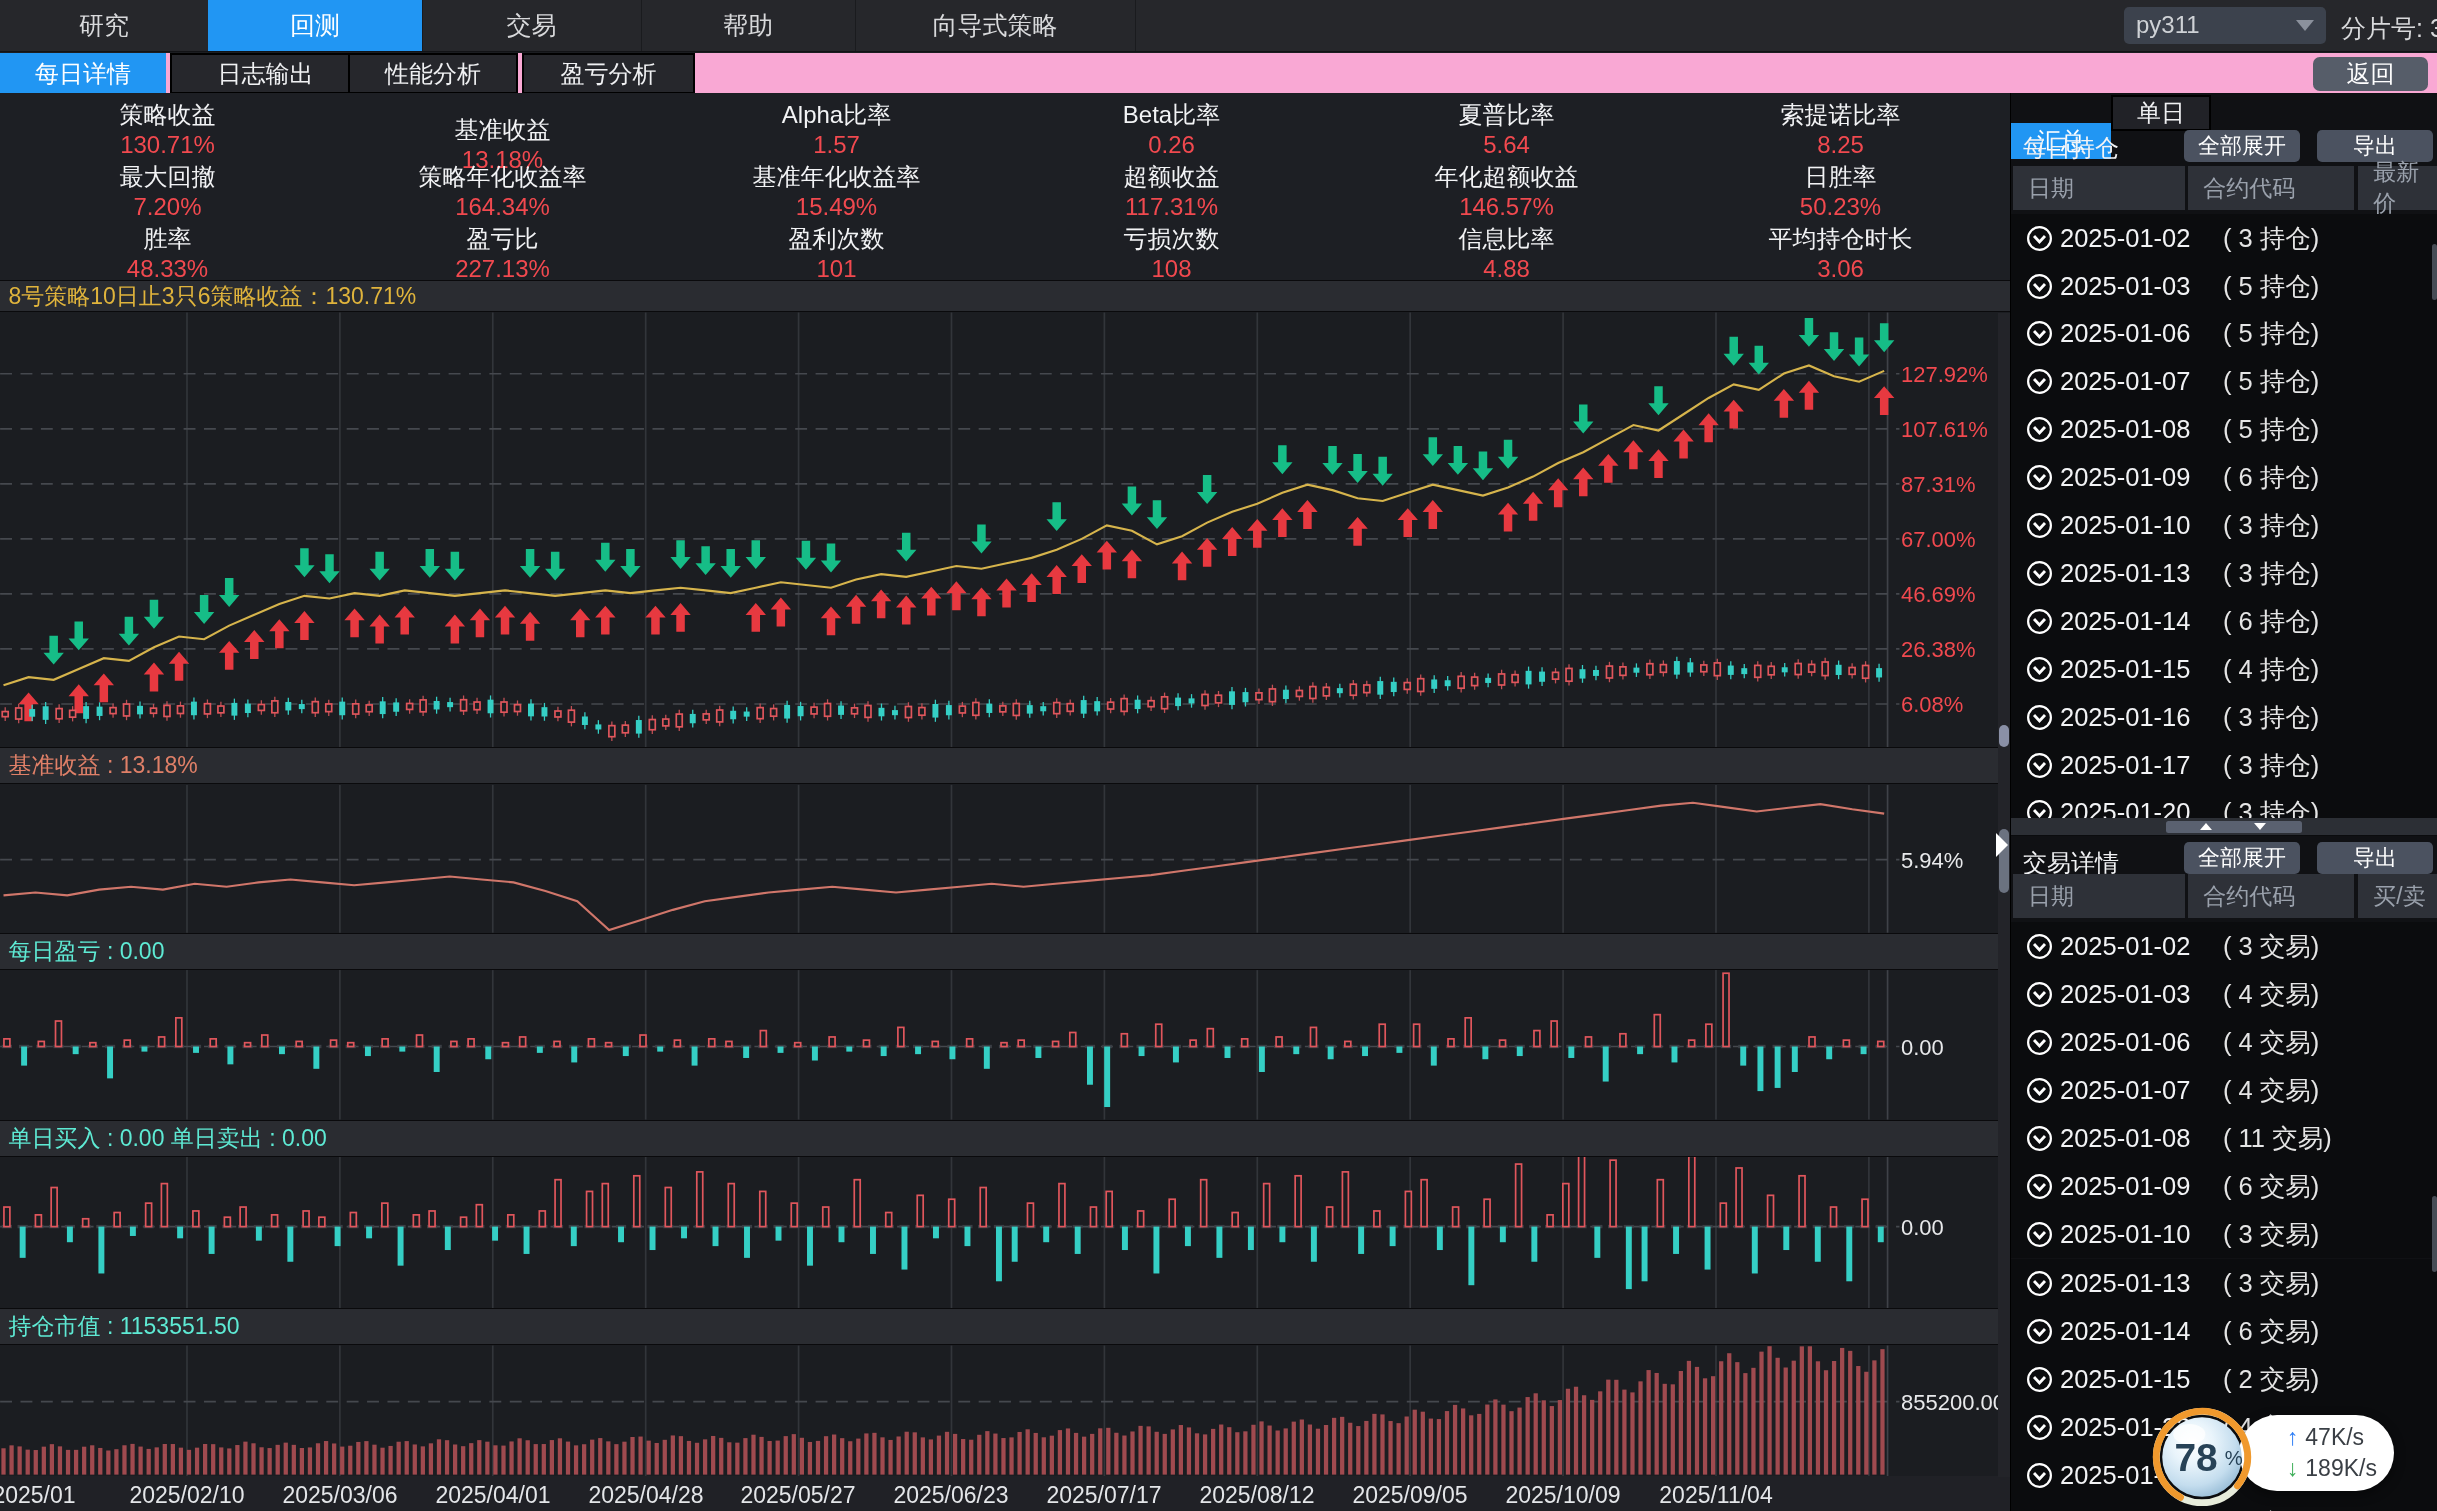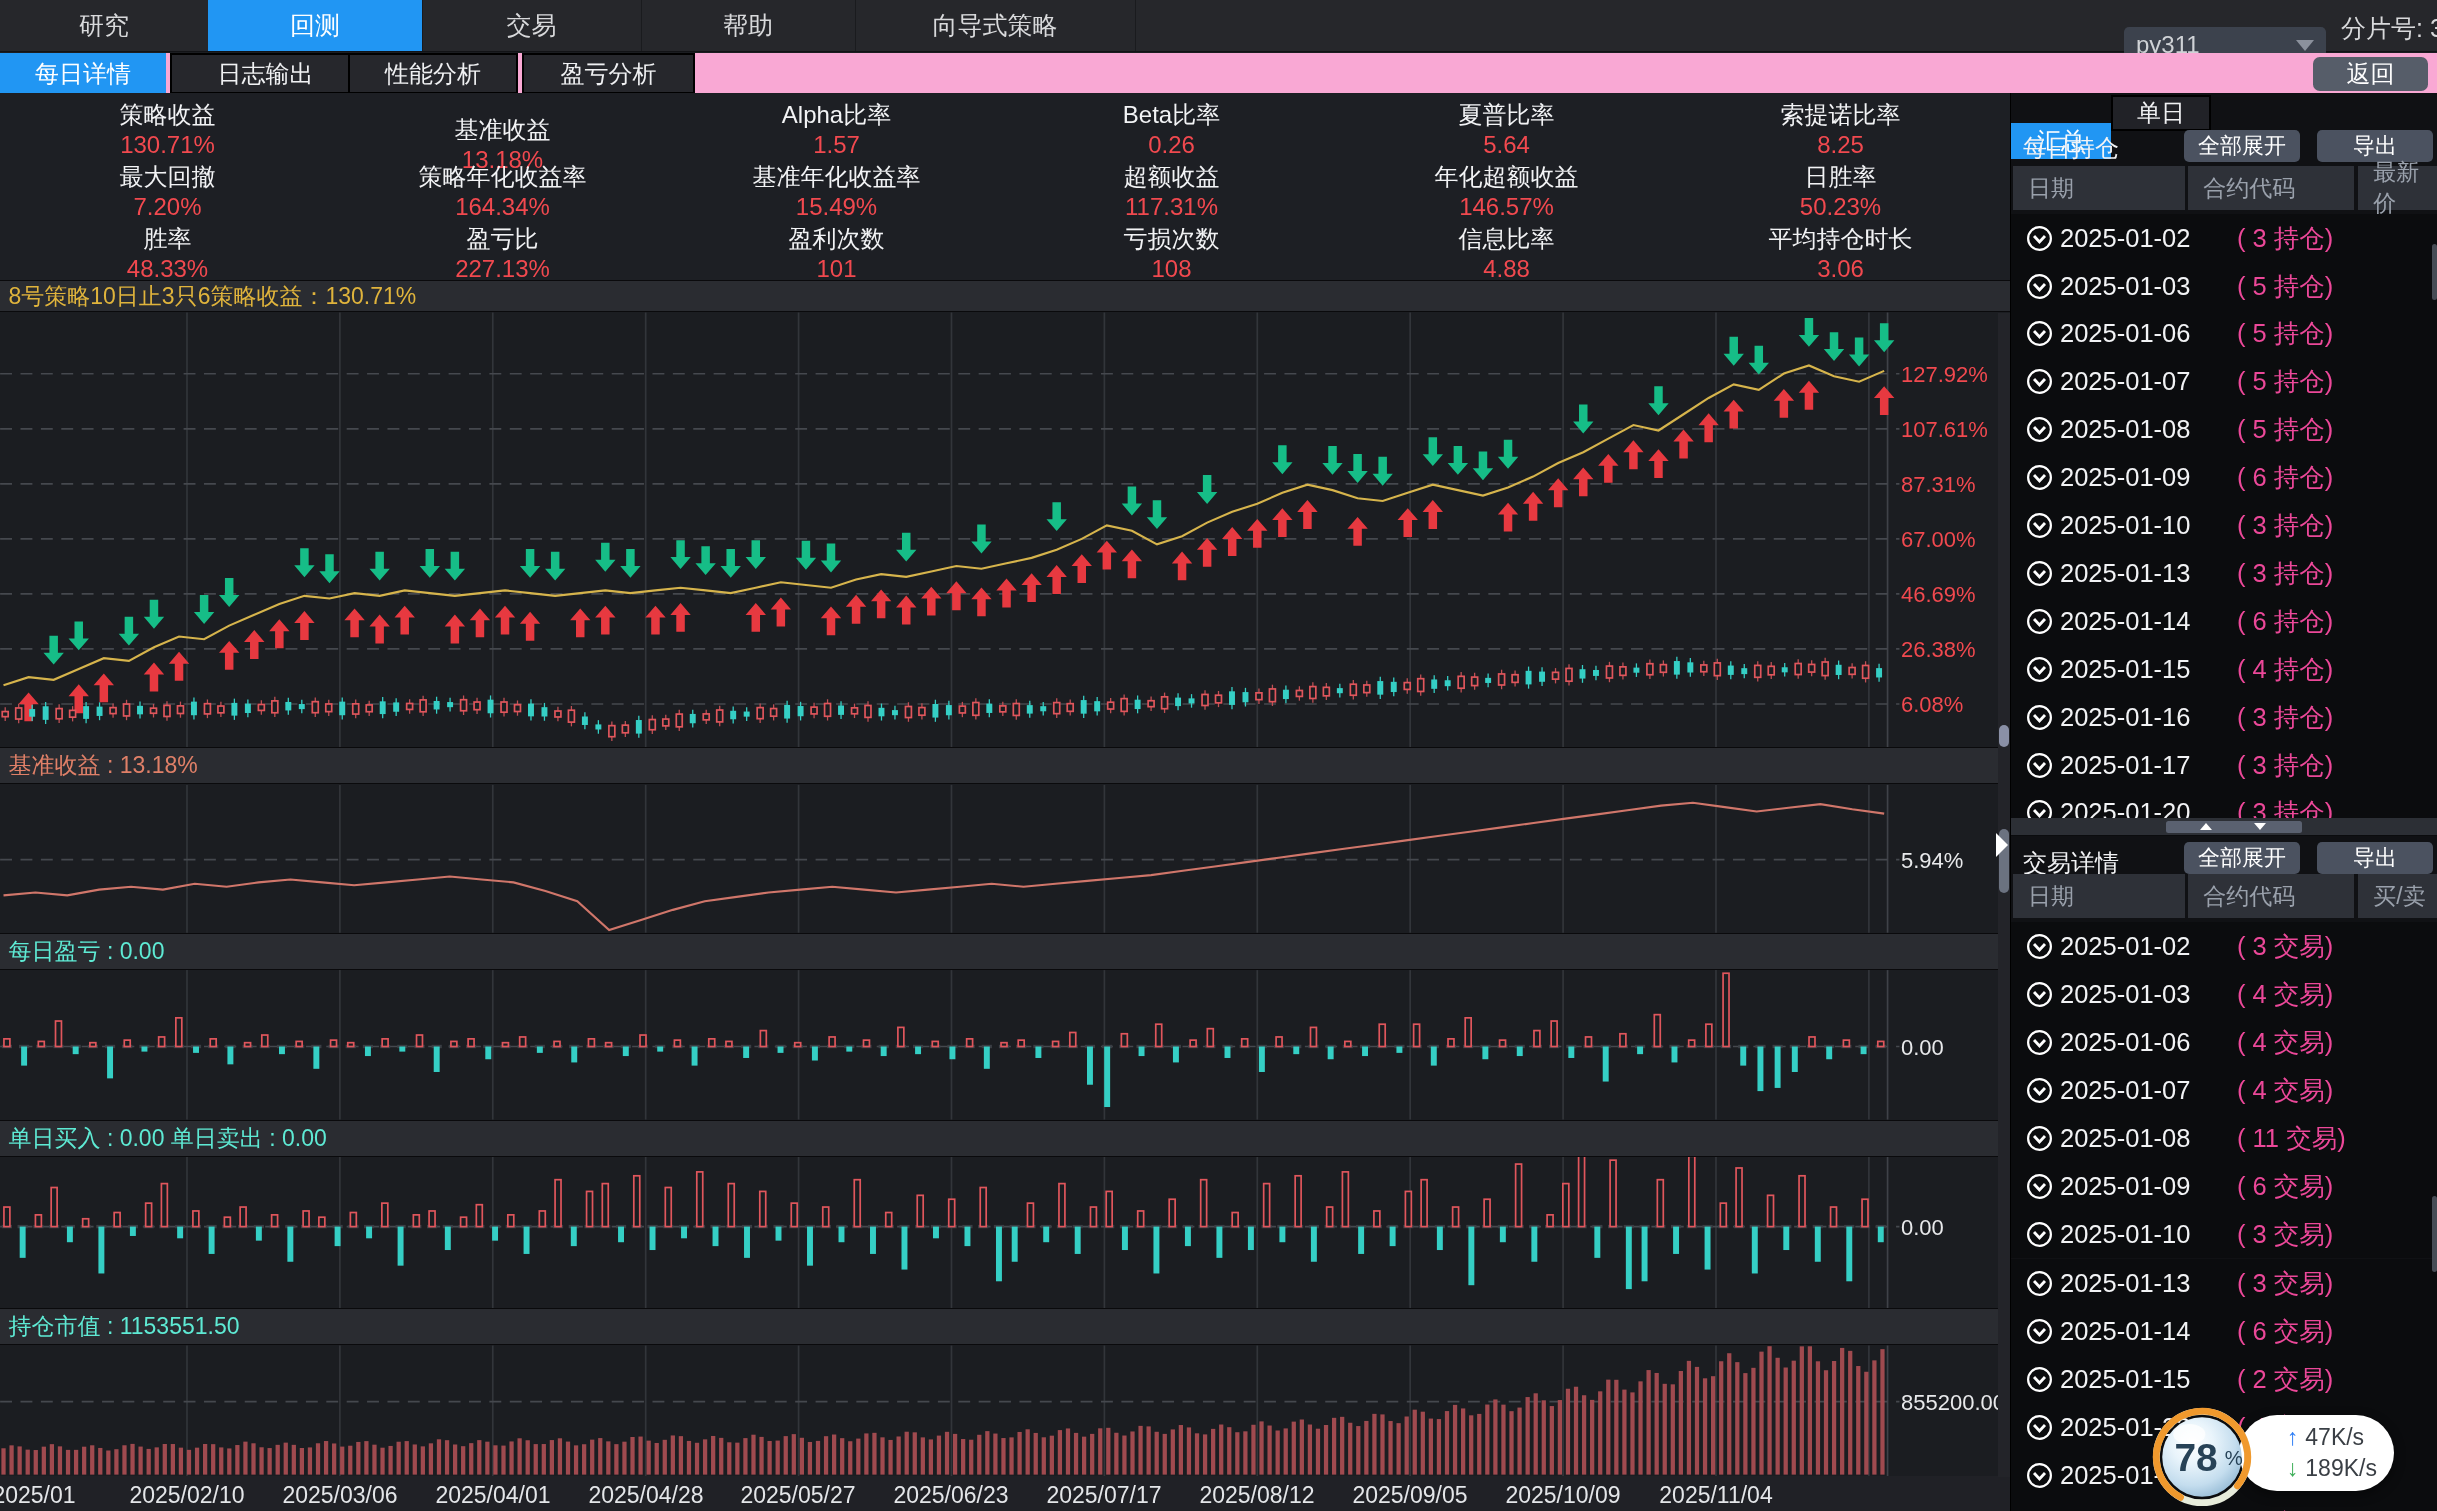--- a/index.html
+++ b/index.html
@@ -5,21 +5,21 @@
   html,body{margin:0;padding:0;background:#000;}
   #app{position:relative;width:2438px;height:1512px;background:#1b1d21;overflow:hidden;
        font-family:"Liberation Sans","DejaVu Sans",sans-serif;color:#e8e9eb;}
   .abs{position:absolute;}
   
   #topnav{left:0;top:0;width:2438px;height:51px;background:#26272b;border-bottom:1.7px solid #121316;}
   .nav-item{position:absolute;top:0;height:51px;display:flex;align-items:center;justify-content:center;
             font-size:25px;color:#d8d9db;border-right:1.7px solid #1a1b1e;cursor:default;}
   .nav-item.active{background:var(--accent);color:#fff;}
   #env-select{position:absolute;left:2124px;top:6.8px;width:202px;height:37px;background:#3c424d;border-radius:5.1px;
-              display:flex;align-items:center;font-size:24px;color:#cfd2d6;padding:0 12px;box-sizing:border-box;margin-top:20px;}
+              display:flex;align-items:center;font-size:24px;color:#cfd2d6;padding:0 12px;box-sizing:border-box;}
   #env-caret{margin-left:auto;width:0;height:0;border-left:9.3px solid transparent;border-right:9.3px solid transparent;border-top:11px solid #8b919c;}
   #shard{position:absolute;left:2341px;top:12px;font-size:25px;color:#d8d9db;white-space:nowrap;}
   
   #tabrow{left:0;top:53px;width:2438px;height:41px;background:#f9a8d4;}
   .tab{position:absolute;top:0;height:41px;display:flex;align-items:center;justify-content:center;
        font-size:24px;color:#f0f1f3;background:#26272c;border:2.5px solid #000;box-sizing:border-box;}
   .tab.active{background:var(--accent);border-color:var(--accent);color:#fff;}
   #back-btn{position:absolute;left:2313px;top:4.2px;width:115px;height:34px;background:#565d69;border-radius:6.8px;
             display:flex;align-items:center;justify-content:center;font-size:24px;color:#fff;}
   
@@ -45,21 +45,21 @@
   .sb-tab{position:absolute;top:1.7px;height:36px;display:flex;align-items:center;justify-content:center;
           font-size:24px;color:#f0f1f3;background:#212227;border:2.5px solid #000;box-sizing:border-box;}
   .sb-tab.active{background:var(--accent);border-color:var(--accent);color:#fff;}
   .sec-title{position:absolute;font-size:24px;color:#f2f3f5;}
   .sb-btn{position:absolute;height:32px;background:#4b5260;border-radius:5.1px;display:flex;align-items:center;
           justify-content:center;font-size:22px;color:#fff;}
   .th-cell{position:absolute;height:44px;background:#2e3138;color:#9aa1ac;font-size:23px;display:flex;align-items:center;
            padding-left:15.3px;box-sizing:border-box;}
   .sb-row{position:absolute;left:0;width:428px;display:flex;align-items:center;background:#0b0c0e;}
   .sb-row .date{position:absolute;left:49px;font-size:25.5px;color:#f2f3f5;}
-  .sb-row .cnt{position:absolute;left:226px;font-size:25.5px;color:#ec4899;white-space:nowrap;}
+  .sb-row .cnt{position:absolute;left:212px;font-size:25.5px;color:#e5e5e5;white-space:nowrap;}
   #splitter{position:absolute;left:0;top:725px;width:428px;height:17px;background:#2c2f35;}
   #split-chip{position:absolute;left:155px;top:2.5px;width:136px;height:12px;background:#5a6170;border-radius:2.5px;}
   .tri-up{position:absolute;left:34px;top:2.5px;width:0;height:0;border-left:6.8px solid transparent;border-right:6.8px solid transparent;border-bottom:7.6px solid #fff;}
   .tri-dn{position:absolute;left:88px;top:2.5px;width:0;height:0;border-left:6.8px solid transparent;border-right:6.8px solid transparent;border-top:7.6px solid #fff;}
   .sb-scroll{position:absolute;left:421px;width:5.1px;border-radius:2.5px;background:#474c55;}
   
   #ball{left:2147px;top:1402px;width:110px;height:110px;z-index:10;}
   #tip{left:2239px;top:1415px;width:155px;height:76px;background:#fff;border-radius:38px;z-index:9;
        box-shadow:0 3.4px 12px rgba(0,0,0,.45);display:flex;flex-direction:column;justify-content:center;padding-left:48px;box-sizing:border-box;}
   .tip-row{display:flex;align-items:center;font-size:23px;color:#3a3f45;line-height:31px;}

